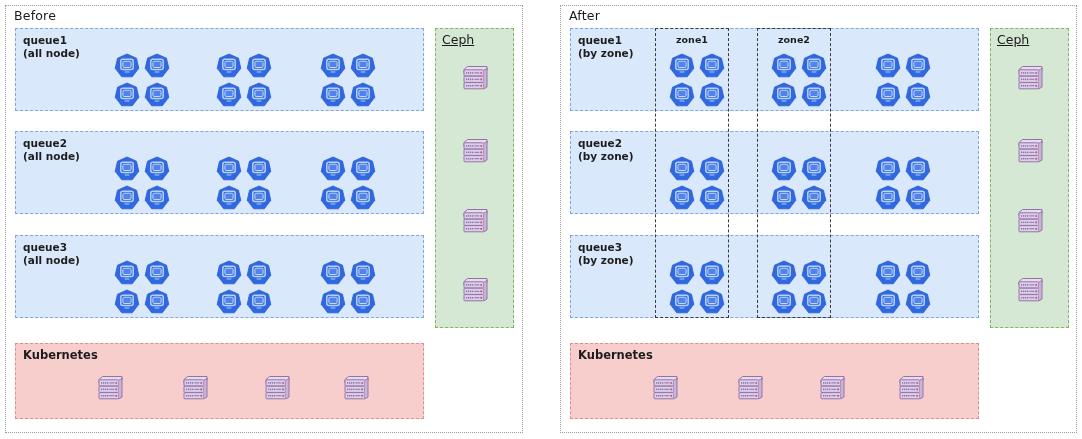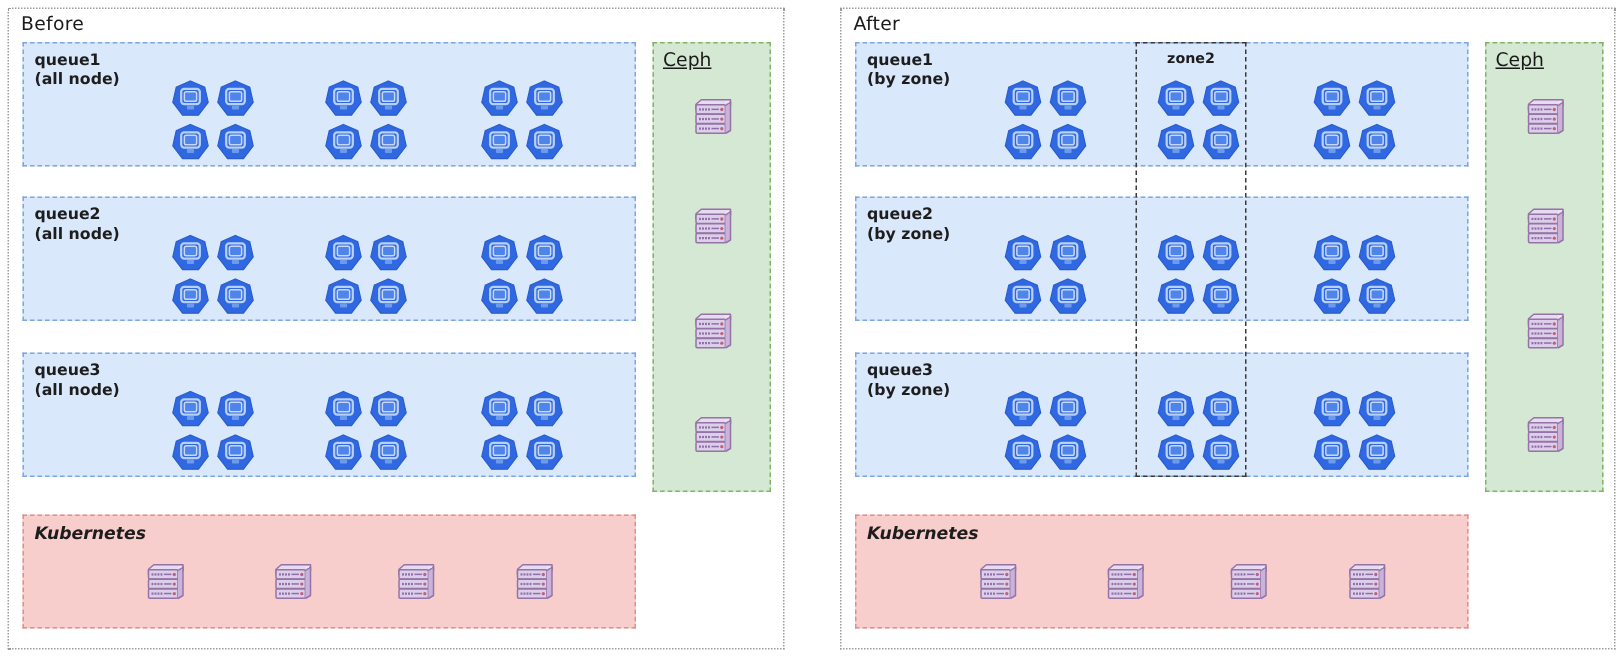--- a/index.html
+++ b/index.html
@@ -52,21 +52,21 @@
   }
 
   
   .k8s {
     position: absolute;
     background: #f8cecc;
     border: 1px dashed #e08f8f;
   }
   .k8s-label {
     position: absolute; left: 7px; top: 4px;
-    font-size: 11.5px; font-weight: bold; color: #1d1d1d; white-space: nowrap; font-style: italic;
+    font-size: 11.5px; font-weight: bold; color: #1d1d1d; white-space: nowrap;
   }
 
   
   .zone {
     position: absolute;
     border: 1px dashed #3a3a3a;
     background: transparent;
     pointer-events: none;
   }
   .zone-label {
@@ -1055,20 +1055,23 @@
 <svg viewBox="0 0 26 26" xmlns="http://www.w3.org/2000/svg">
   <polygon points="13,1 22.5,5.2 24.8,15.3 18.3,23.8 7.7,23.8 1.2,15.3 3.5,5.2" fill="#2f68e0"></polygon>
   <polygon points="13,1 22.5,5.2 24.8,15.3 18.3,23.8 7.7,23.8 1.2,15.3 3.5,5.2" fill="none" stroke="#2a5ed0" stroke-width="0.8"></polygon>
   <rect x="6.8" y="6.2" width="12.4" height="10.2" rx="2" ry="2" fill="none" stroke="#b9d0f5" stroke-width="1.5"></rect>
   <rect x="8.9" y="8.2" width="8.2" height="6.3" rx="1.2" ry="1.2" fill="#4f84ea" stroke="#c7d9f8" stroke-width="1"></rect>
   <rect x="10.6" y="17.4" width="4.8" height="2.6" rx="0.6" fill="#6c9bee"></rect>
 </svg>
         </div>
       </div>
 
+    <div class="zone" style="left:94px; top:22px; width:74px; height:290px;">
+      <div class="zone-label">zone1</div>
+    </div>
     <div class="zone" style="left:196px; top:22px; width:74px; height:290px;">
       <div class="zone-label">zone2</div>
     </div>
 
     <div class="ceph" style="left:429px; top:22px; width:79px; height:300px;">
       <div class="ceph-label">Ceph</div>
     <div class="rack" style="left: 23px; top: 33px;">
 <svg viewBox="0 0 32 32" xmlns="http://www.w3.org/2000/svg">
   <g stroke="#9673a6" stroke-width="1" stroke-linejoin="round">
     <path d="M5 7.5 L8.5 4.5 L28 4.5 L28 8.5 L24.5 11 L5 11 Z" fill="#e6dbf0"></path>

